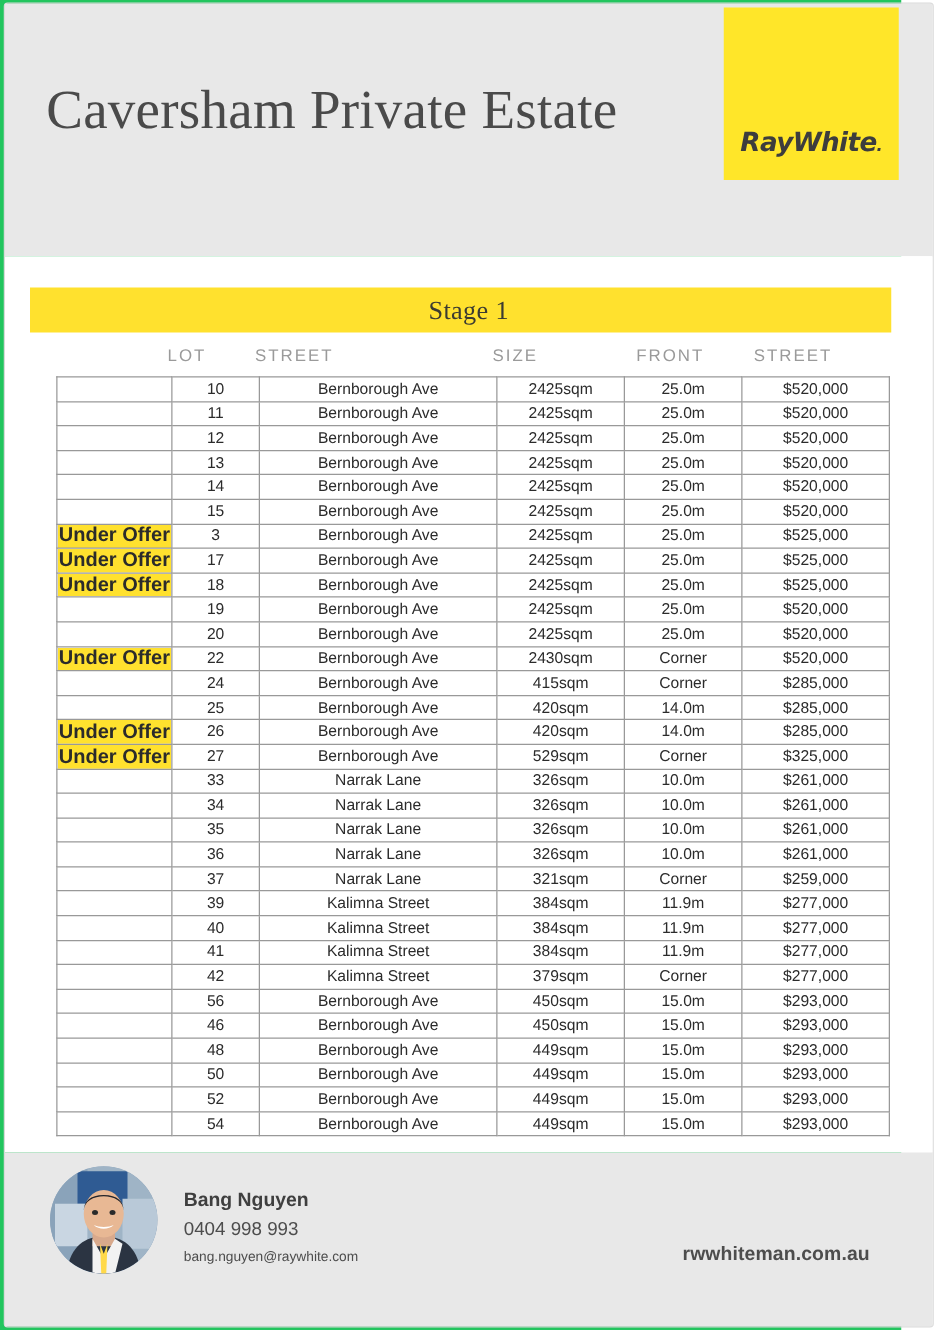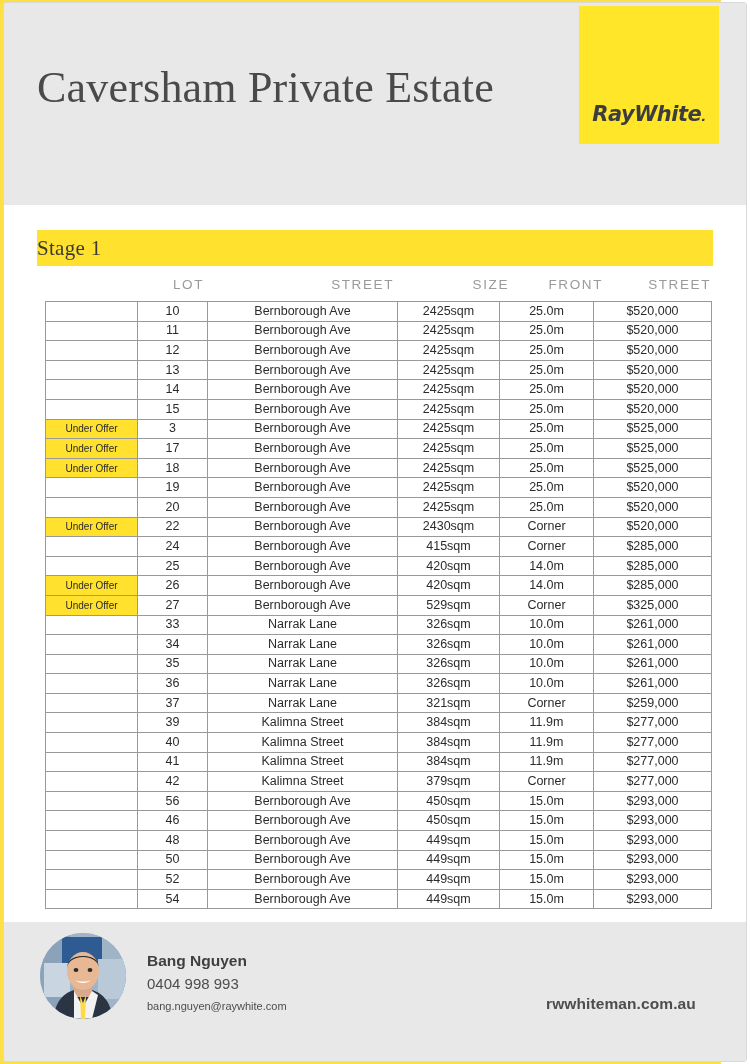--- a/index.html
+++ b/index.html
@@ -12,21 +12,21 @@
     width: 750px;
     height: 1064px;
     font-family: "Liberation Sans", sans-serif;
     overflow: hidden;
   }
 
   .page {
     position: relative;
     width: 721px;
     height: 1064px;
-    background: #fde047;
+    background: #22c55e;
     box-sizing: border-box;
   }
 
   
   .page-frame {
     position: absolute;
     left: 3px;
     top: 2px;
     width: 744px;
     height: 1060px;
@@ -89,28 +89,29 @@
     position: absolute;
     left: 4px;
     top: 205px;
     width: 742px;
     height: 717px;
     background: #ffffff;
   }
 
   .stage-banner {
     position: absolute;
-    left: 33px;
+    left: 20px;
     top: 25px;
     width: 676px;
     height: 36px;
     background: #ffe12e;
     display: flex;
     align-items: center;
-    justify-content: flex-start;
+    justify-content: center;
+    padding-left: 13px;
   }
   .stage-banner span {
     font-family: "Liberation Serif", "DejaVu Serif", serif;
     font-size: 21px;
     color: #3b3b32;
     letter-spacing: 0.3px;
   }
 
   .col-headers {
     position: absolute;
@@ -118,21 +119,21 @@
     top: 66px;
     width: 669px;
     height: 26px;
     display: flex;
     align-items: center;
   }
   .col-headers div {
     font-size: 13.5px;
     color: #9a9a9a;
     letter-spacing: 1.6px;
-    text-align: right;
+    text-align: left;
   }
   .ch-status { width: 92px; }
   .ch-lot    { width: 70px; }
   .ch-street { width: 190px; }
   .ch-size   { width: 115px; }
   .ch-front  { width: 94px; }
   .ch-price  { width: 108px; }
 
   
   .lot-table {
@@ -156,22 +157,22 @@
   }
   .c-status { width: 92px; }
   .c-lot    { width: 70px; }
   .c-street { width: 190px; }
   .c-size   { width: 102px; }
   .c-front  { width: 94px; }
   .c-price  { width: 118px; }
 
   td.c-status.under-offer {
     background: #ffe12e;
-    font-weight: normal;
-    font-size: 10px;
+    font-weight: bold;
+    font-size: 16px;
     color: #2b2b2b;
     text-align: center;
   }
 
   
   .footer {
     position: absolute;
     left: 4px;
     top: 922px;
     width: 742px;

